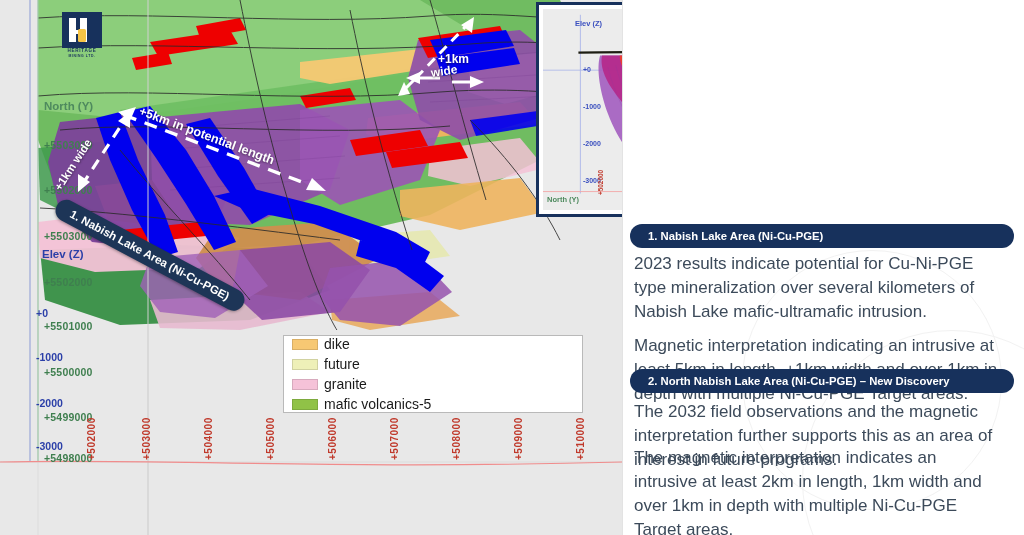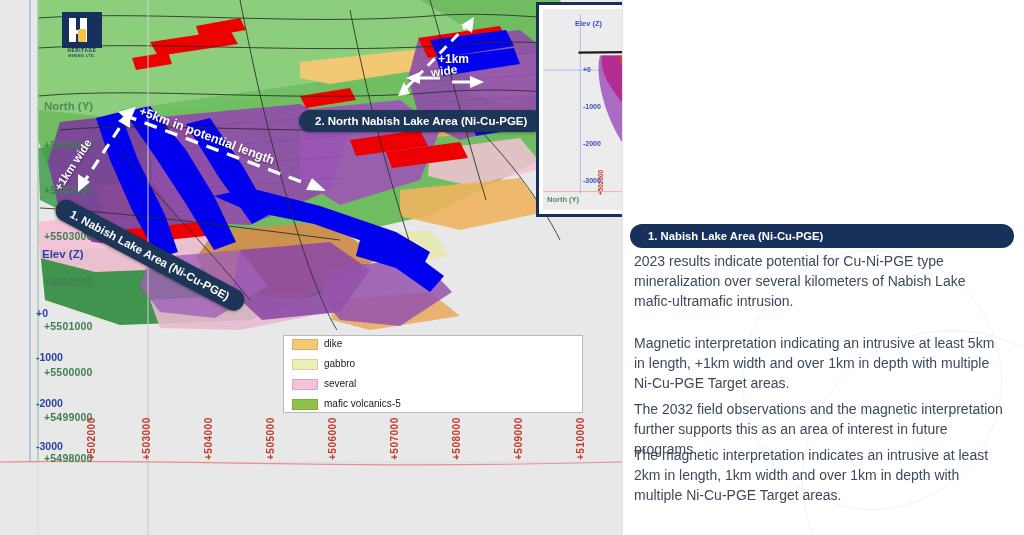--- a/index.html
+++ b/index.html
@@ -47,21 +47,21 @@
     display:flex; align-items:center; padding:6px 8px;
   }
   .leg-col { display:flex; flex-direction:column; justify-content:center; gap:7px; }
   .leg-col.c1 { width:112px; }
   .leg-col.c2 { width:100px; }
   .leg-col.c3 { width:92px; }
   .leg-row { display:flex; align-items:center; gap:6px; height:13px; }
   .sw { width:26px; height:11px; flex:none; border:1px solid rgba(0,0,0,.12); }
   .sw-faults { width:26px; height:11px; flex:none; display:flex; align-items:center; gap:2px; }
   .sw-faults i { display:block; width:5px; height:3px; background:#111; }
-  .leg-lbl { font-size:10px; color:#1a1a1a; white-space:nowrap; line-height:1;text-align:center; }
+  .leg-lbl { font-size:14px; color:#1a1a1a; white-space:nowrap; line-height:1;text-align:center; }
 
   
   #inset {
     position:absolute; left:536px; top:2px; width:378px; height:215px;
     background:#ffffff; border:3px solid #17315c; overflow:hidden;
   }
   #inset-plot { position:absolute; inset:4px; background:#ececec; overflow:hidden; }
   .in-ax { position:absolute; color:#3a4fbf; font-size:7px; font-weight:700; white-space:nowrap; }
   .in-ax-title { position:absolute; color:#3a4fbf; font-size:7.5px; font-weight:700; }
   .in-north-title { position:absolute; color:#4e8a5e; font-size:7.5px; font-weight:700; }
@@ -79,21 +79,21 @@
   #right-panel {
     position:absolute; left:622px; top:0; width:402px; height:535px;
     background:#ffffff;
   }
   .hdr-pill {
     position:absolute; background:#17315c; color:#ffffff;
     border-radius:999px; font-size:11.3px; font-weight:700;
     padding:6px 0 6px 18px; white-space:nowrap;
   }
   .para {
-    position:absolute; color:#3c4a5a; font-size:14px; line-height:1.42;
+    position:absolute; color:#3c4a5a; font-size:17px; line-height:1.42;
     width:370px; left:634px;
   }
   .divider { position:absolute; left:622px; top:0; width:1px; height:535px; background:#e3e3e3; }
 
   
   .wm { position:absolute; border:1.5px solid #f2f2f2; border-radius:50%; }
 </style>
 </head>
 <body>
 
@@ -259,37 +259,36 @@
     <div class="anno-text" style="left:142px; top:104px; font-size:12.5px;
          transform:rotate(20.5deg); transform-origin:left top;">+5km in potential length</div>
 
     <div class="anno-text" style="left:52px; top:186px; font-size:11.5px;
          transform:rotate(-57deg); transform-origin:left top;">+1km wide</div>
 
     <div class="anno-text" style="left:438px; top:52px; font-size:12px;">+1km</div>
     <div class="anno-text" style="left:430px; top:66px; font-size:12px;
          transform:rotate(-8deg); transform-origin:left top;">wide</div>
 
-    <div class="pill" style="left:299px; top:110px;">2. North Nabish Lake Area (Ni-Cu-PGE)</div>
     <div class="pill" style="left:62px; top:196px; transform:rotate(28deg); transform-origin:left top;">1. Nabish Lake Area (Ni-Cu-PGE)</div>
 
     <div id="legend">
 
       <div class="leg-col c2">
         <div class="leg-row">
           <span class="sw" style="background:#f7c873"></span>
           <span class="leg-lbl">dike</span>
         </div>
         <div class="leg-row">
           <span class="sw" style="background:#eef0b8"></span>
-          <span class="leg-lbl">gabbro</span>
+          <span class="leg-lbl">future</span>
         </div>
         <div class="leg-row">
           <span class="sw" style="background:#f5c2d8"></span>
-          <span class="leg-lbl">several</span>
+          <span class="leg-lbl">granite</span>
         </div>
         <div class="leg-row">
           <span class="sw" style="background:#90c247"></span>
           <span class="leg-lbl">mafic volcanics-5</span>
         </div>
       </div>
 
     </div>
   </div>
 
@@ -374,17 +373,18 @@
     <div class="wm" style="left:180px; top:330px; width:300px; height:300px;"></div>
     <div class="wm" style="left:120px; top:250px; width:260px; height:260px;"></div>
   </div>
   <div class="divider"></div>
 
   <div class="hdr-pill" style="left:630px; top:224px; width:384px;">1. Nabish Lake Area (Ni-Cu-PGE)</div>
 
   <div class="para" style="top:252px;">2023 results indicate potential for Cu-Ni-PGE type mineralization over several kilometers of Nabish Lake mafic-ultramafic intrusion.</div>
   <div class="para" style="top:334px;">Magnetic interpretation indicating an intrusive at least 5km in length, +1km width and over 1km in depth with multiple Ni-Cu-PGE Target areas.</div>
 
+  <div class="hdr-pill" style="left:630px; top:369px; width:384px;">2. North Nabish Lake Area (Ni-Cu-PGE) – New Discovery</div>
 
   <div class="para" style="top:400px;">The 2032 field observations and the magnetic interpretation further supports this as an area of interest in future programs.</div>
   <div class="para" style="top:446px;">The magnetic interpretation indicates an intrusive at least 2km in length, 1km width and over 1km in depth with multiple Ni-Cu-PGE Target areas.</div>
 
 </div>
 
 </body></html>

